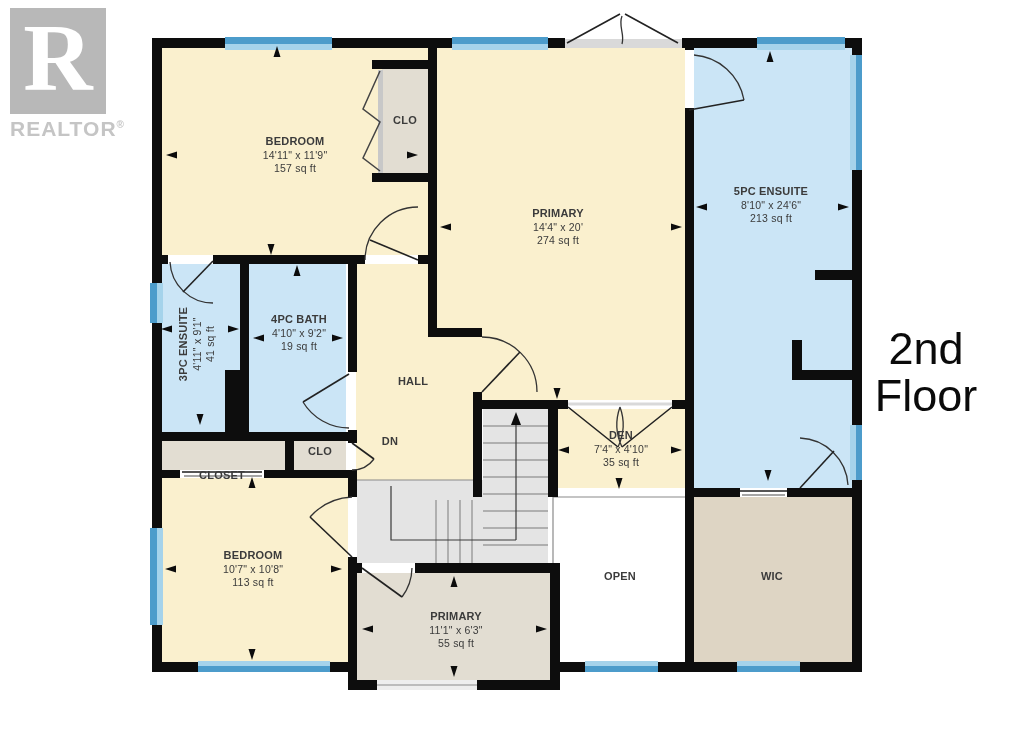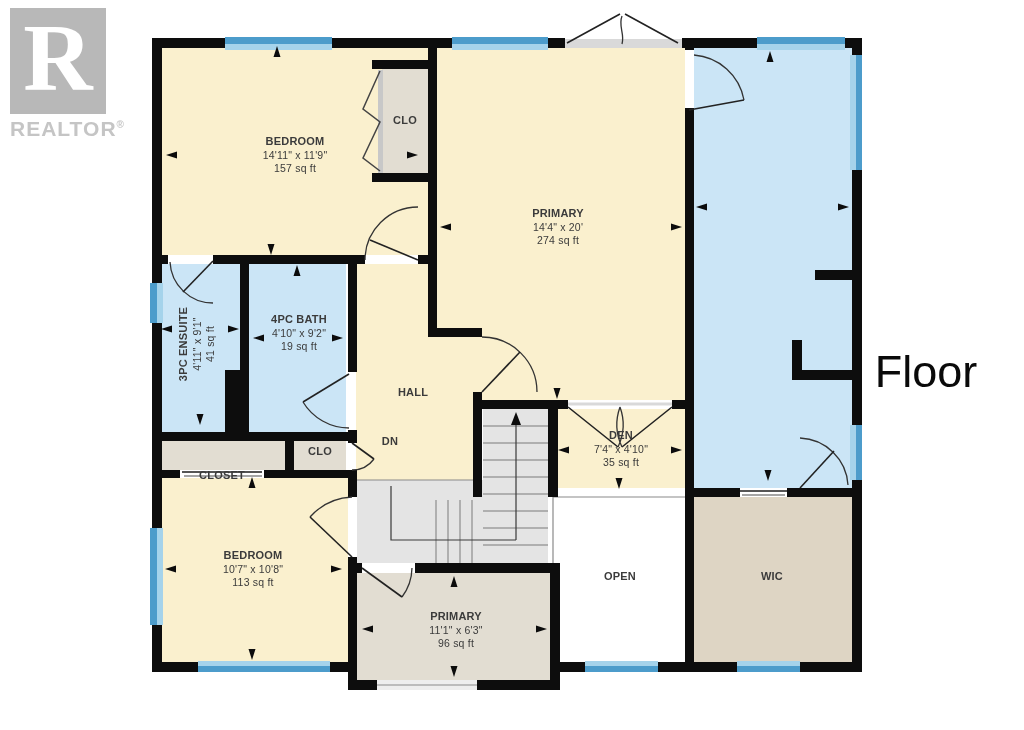--- a/index.html
+++ b/index.html
@@ -35,20 +35,21 @@
 <div id="stage">
 
   <div id="logo">
     <div class="box">
       <span class="r">R</span>
     </div>
     <div class="word"><span>REALTOR</span><span class="reg">®</span></div>
   </div>
 
   <div id="floor-title">
+    <div>2nd</div>
     <div>Floor</div>
   </div>
 
   <svg width="1024" height="730" viewBox="0 0 1024 730">
 
     <g>
       <rect class="f-cream" x="162" y="48" width="266" height="207"></rect>
       <rect class="f-gray" x="382" y="69" width="46" height="104"></rect>
       <rect class="f-cream" x="437" y="48" width="248" height="352"></rect>
       <rect class="f-blue" x="694" y="48" width="158" height="440"></rect>
@@ -218,31 +219,36 @@
     <div class="area">157 sq ft</div>
   </div>
   <div class="rlabel" style="left:405px;top:121px">
     <div class="nm">CLO</div>
   </div>
   <div class="rlabel" style="left:558px;top:227px">
     <div class="nm">PRIMARY</div>
     <div class="dims">14'4" x 20'</div>
     <div class="area">274 sq ft</div>
   </div>
+  <div class="rlabel" style="left:771px;top:205px">
+    <div class="nm">5PC ENSUITE</div>
+    <div class="dims">8'10" x 24'6"</div>
+    <div class="area">213 sq ft</div>
+  </div>
   <div class="rlabel rot" style="left:197px;top:344px">
     <div class="nm">3PC ENSUITE</div>
     <div class="dims">4'11" x 9'1"</div>
     <div class="area">41 sq ft</div>
   </div>
   <div class="rlabel" style="left:299px;top:333px">
     <div class="nm">4PC BATH</div>
     <div class="dims">4'10" x 9'2"</div>
     <div class="area">19 sq ft</div>
   </div>
-  <div class="rlabel" style="left:413px;top:393px">
+  <div class="rlabel" style="left:413px;top:382px">
     <div class="nm">HALL</div>
   </div>
   <div class="rlabel" style="left:222px;top:476px">
     <div class="nm">CLOSET</div>
   </div>
   <div class="rlabel" style="left:320px;top:452px">
     <div class="nm">CLO</div>
   </div>
   <div class="rlabel" style="left:390px;top:442px">
     <div class="nm">DN</div>
@@ -253,21 +259,21 @@
     <div class="area">35 sq ft</div>
   </div>
   <div class="rlabel" style="left:253px;top:569px">
     <div class="nm">BEDROOM</div>
     <div class="dims">10'7" x 10'8"</div>
     <div class="area">113 sq ft</div>
   </div>
   <div class="rlabel" style="left:456px;top:630px">
     <div class="nm">PRIMARY</div>
     <div class="dims">11'1" x 6'3"</div>
-    <div class="area">96 sq ft</div>
+    <div class="area">55 sq ft</div>
   </div>
   <div class="rlabel" style="left:620px;top:577px">
     <div class="nm">OPEN</div>
   </div>
   <div class="rlabel" style="left:772px;top:577px">
     <div class="nm">WIC</div>
   </div>
 
 </div>
 

